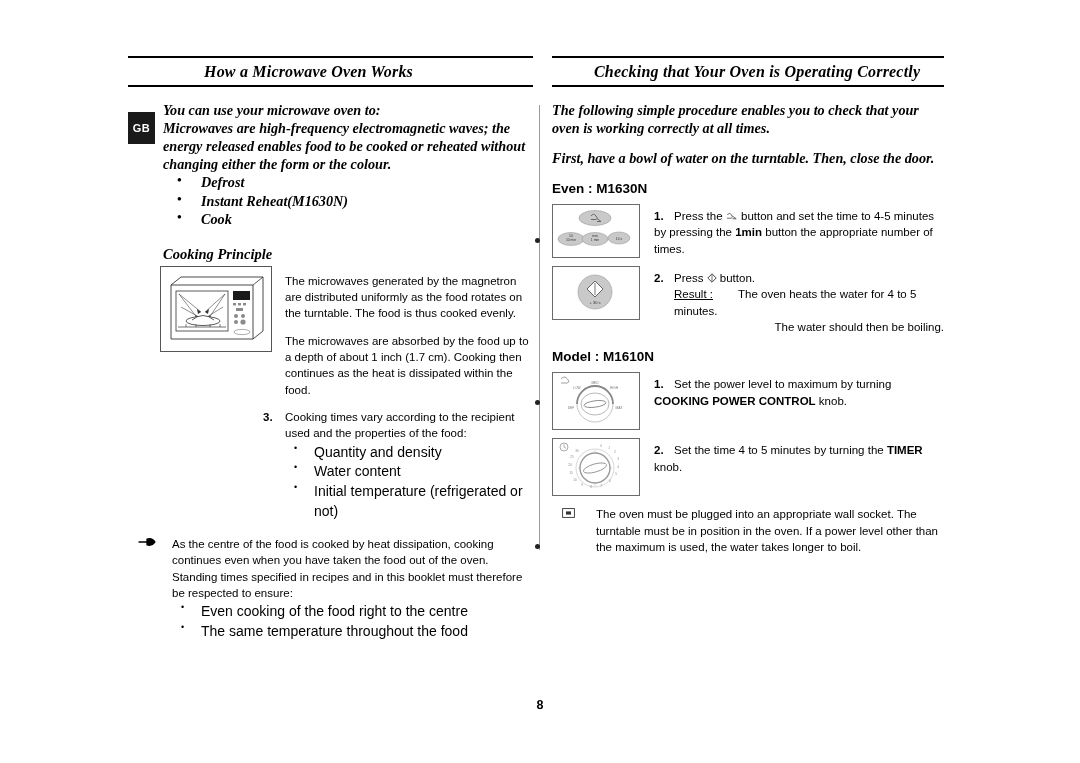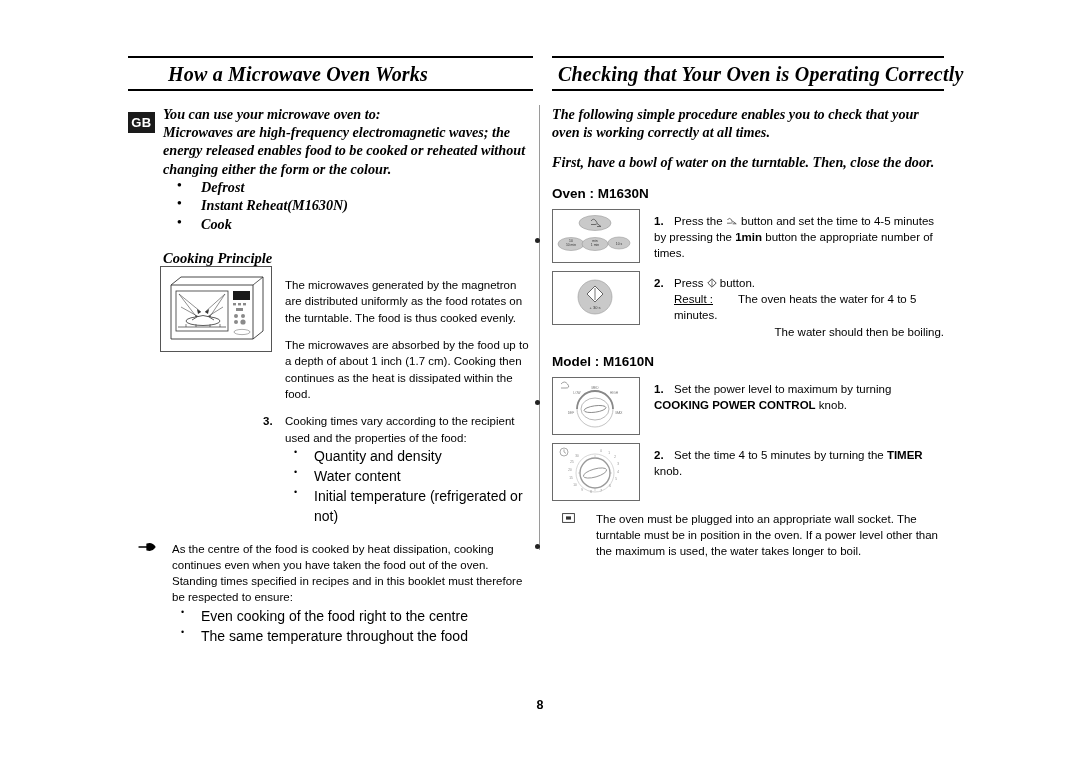--- a/index.html
+++ b/index.html
@@ -38,38 +38,39 @@
     padding: 5px 0 4px 40px;
     margin-bottom: 14px;
   }
   .col-right .sect-title-wrap {
     padding-left: 6px;
   }
   .sect-title {
     font-family: "Liberation Serif", serif;
     font-weight: bold;
     font-style: italic;
-    font-size: 20px;
+    font-size: 16px;
     letter-spacing: 0.2px;
     line-height: 1.1;
     white-space: nowrap;
+    margin-left: 36px;
   }
 
   
   .gb-badge {
     position: absolute;
     left: 0px;
     top: 56px;
     width: 27px;
-    height: 21px;
+    height: 32px;
     background: #1a1a1a;
     color: #ffffff;
     font-family: "Liberation Sans", sans-serif;
     font-weight: bold;
-    font-size: 13px;
+    font-size: 11px;
     letter-spacing: 0.5px;
     display: flex;
     align-items: center;
     justify-content: center;
   }
 
   
   .lead {
     font-family: "Liberation Serif", serif;
     font-weight: bold;
@@ -369,21 +370,21 @@
 
   <div class="col-right">
 
     <div class="sect-title-wrap">
       <div class="sect-title">Checking that Your Oven is Operating Correctly</div>
     </div>
 
     <p class="lead">The following simple procedure enables you to check that your oven is working correctly at all times.</p>
     <p class="lead" style="margin-top:12px;">First, have a bowl of water on the turntable. Then, close the door.</p>
 
-    <div class="model-head">Oven : M1630N</div>
+    <div class="model-head">Even : M1630N</div>
 
     <div class="step-row">
       <div class="pic-box">
         <svg width="84" height="50" viewBox="0 0 84 50">
           <ellipse cx="42" cy="13" rx="16" ry="7.5" fill="#c9c9c9" stroke="#9a9a9a" stroke-width="0.6"></ellipse>
           <g stroke="#5d5d5d" stroke-width="0.9" fill="none">
             <path d="M38 11 q2.5 -3.5 5 0 q2.5 3.5 -1 3.5 l-4 0"></path>
             <path d="M44 13.5 l4 3 M44 16.5 l4 0"></path>
           </g>
           <ellipse cx="18" cy="34" rx="13" ry="6.5" fill="#c9c9c9" stroke="#9a9a9a" stroke-width="0.6"></ellipse>

